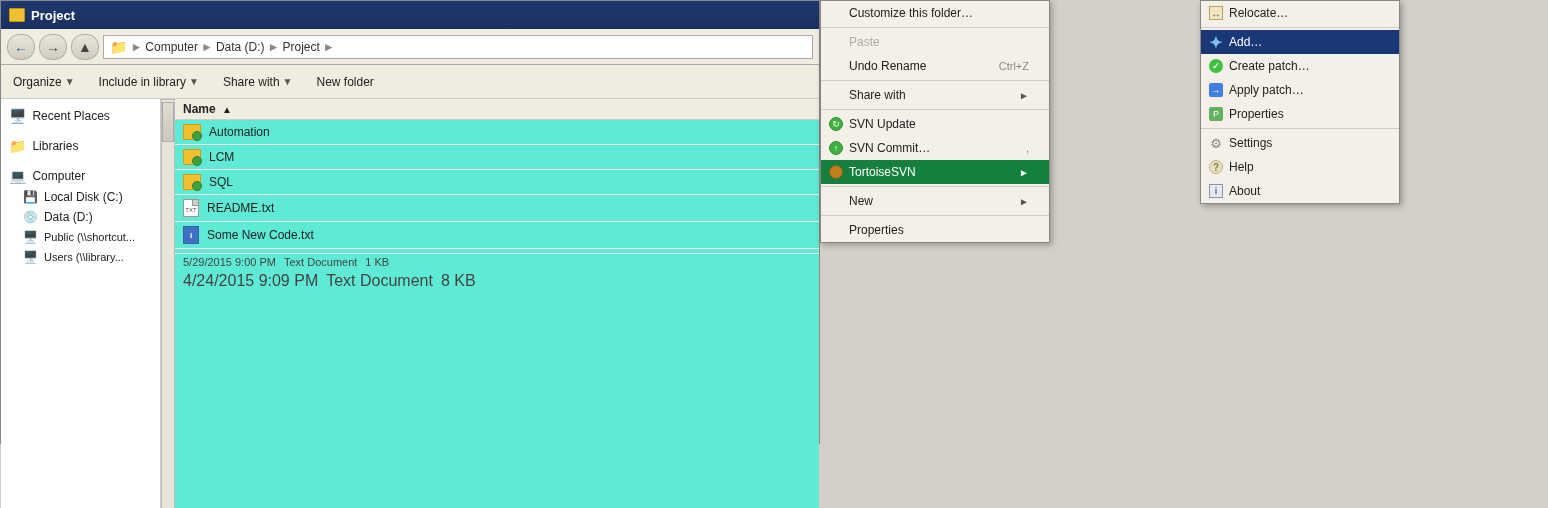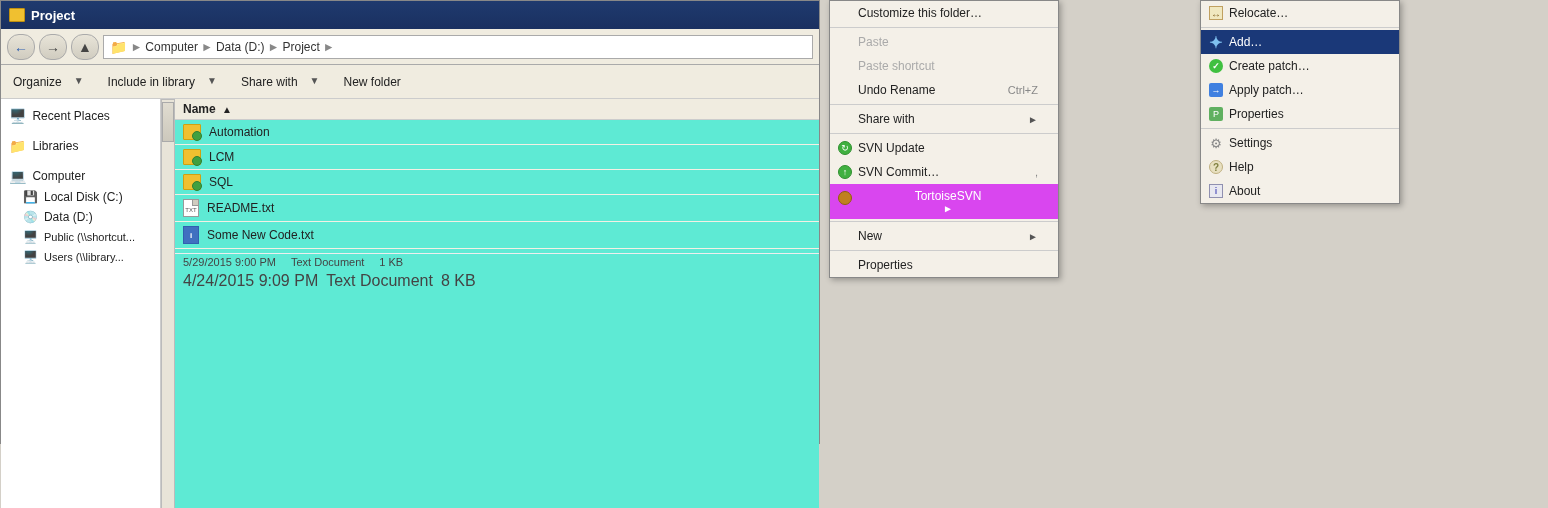--- a/index.html
+++ b/index.html
@@ -88,21 +88,21 @@
       background: #f0ece0;
       border-bottom: 1px solid #ccc;
       padding: 4px 8px;
       display: flex;
       align-items: center;
       gap: 16px;
       height: 34px;
     }
 
     .toolbar-btn {
-      display: flex; align-items: flex-start; gap: 12px;
+      display: flex; align-items: center; gap: 3px;
       cursor: pointer;
       font-size: 12px;
       color: #222;
       padding: 2px 4px;
     }
 
     .toolbar-btn .arrow { font-size: 10px; color: #555; }
 
     
     .main-area {
@@ -235,23 +235,22 @@
       color: #222;
       position: relative;
       display: flex;
       align-items: center;
       justify-content: space-between;
     }
 
     .menu-item.disabled { color: #aaa; cursor: default; }
 
     .menu-item.highlighted {
-      background: #d946ef;
+      background: #15803d;
       color: white;
-      flex-direction: column;
     }
 
     .menu-item .shortcut {
       color: #888;
       font-size: 11px;
       margin-left: 20px;
     }
 
     .menu-item .submenu-arrow {
       color: #555;
@@ -517,50 +516,47 @@
         <span>README.txt</span>
       </div>
 
       <div class="file-item">
         <div class="file-icon-blue">
           <span style="font-size:8px;">i</span>
         </div>
         <span>Some New Code.txt</span>
       </div>
 
-      <div style="display:flex; font-size:11px; color:#444; padding: 2px 8px; gap:15px; border-top:1px solid #eee; margin-top:4px;">
+      <div style="display:flex; font-size:11px; color:#444; padding: 2px 8px; gap:8px; border-top:1px solid #eee; margin-top:4px;">
         <span>5/29/2015 9:00 PM</span>
         <span>Text Document</span>
         <span>1 KB</span>
       </div>
       <div style="display:flex; font-size:16px; color:#444; padding: 2px 8px; gap:8px;">
         <span>4/24/2015 9:09 PM</span>
         <span>Text Document</span>
         <span>8 KB</span>
       </div>
     </div>
 
   </div>
 </div>
 
-<div class="context-menu" style="left: 820px; top: 0; margin-left: 9px;">
+<div class="context-menu" style="left: 820px; top: 0;">
 
   <div class="menu-item">
     <span>Customize this folder…</span>
   </div>
 
   <div class="menu-separator"></div>
 
   <div class="menu-item disabled">
     <span>Paste</span>
   </div>
 
-  <div class="menu-item disabled">
-    <span>Paste shortcut</span>
-  </div>
 
   <div class="menu-item">
     <span>Undo Rename</span>
     <span class="shortcut">Ctrl+Z</span>
   </div>
 
   <div class="menu-separator"></div>
 
   <div class="menu-item">
     <span>Share with</span>

